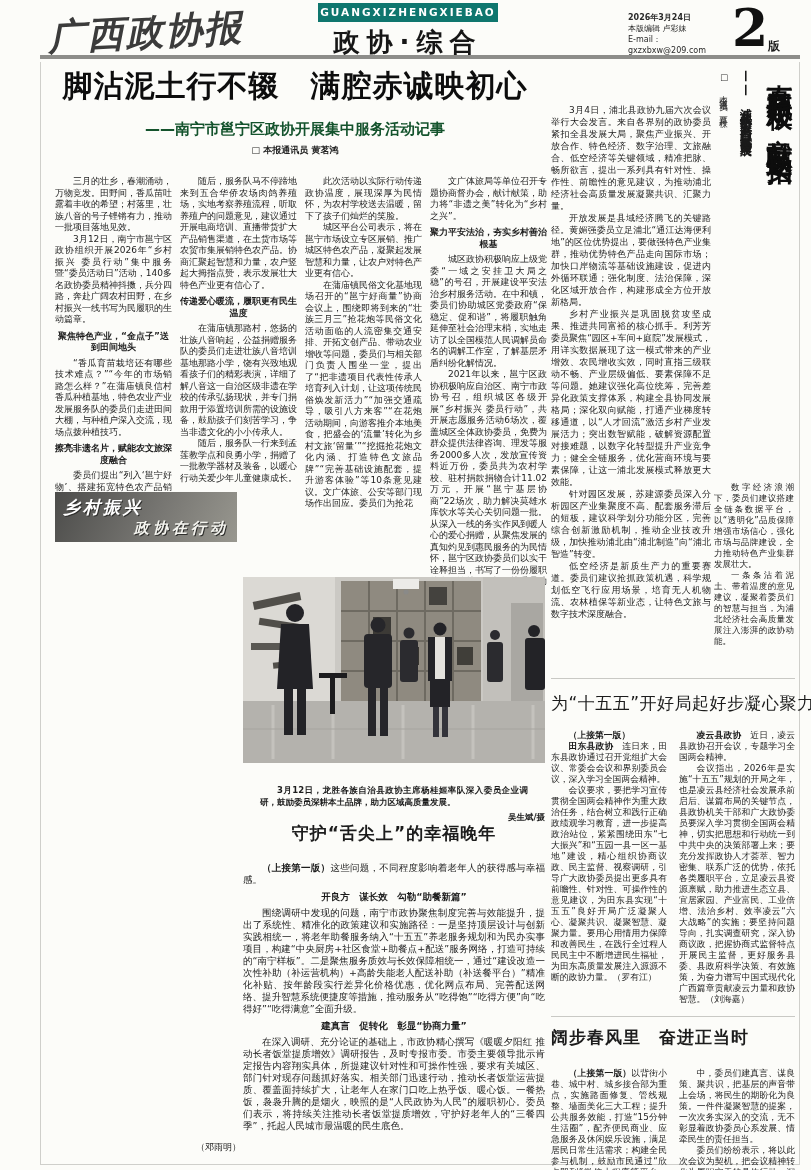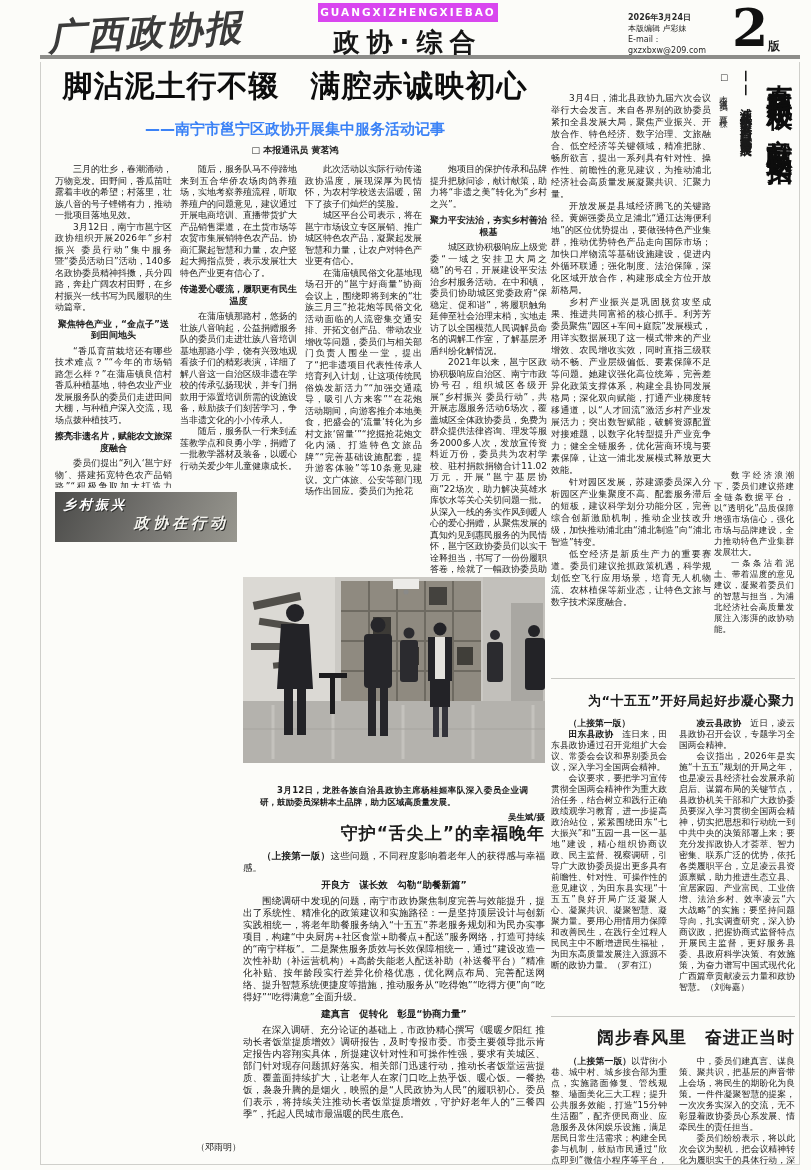--- a/index.html
+++ b/index.html
@@ -2,68 +2,68 @@
 <html><head>
 <meta charset="utf-8">
 <style>
   html,body{margin:0;padding:0;background:#e9e9e6;}
   .page{position:relative;width:811px;height:1170px;margin:0 auto;background:#fcfcf9;
         font-family:"DejaVu Sans",sans-serif;color:#1c1c1c;overflow:hidden;}
   .abs{position:absolute;}
   
   .masthead{font-family:"DejaVu Serif",serif;font-style:italic;font-weight:700;
             font-size:37px;color:#3b3b3b;transform:rotate(-3deg);letter-spacing:2px;white-space:nowrap;}
-  .en-box{background:#d946ef;color:#fff;font-size:10.5px;font-weight:700;letter-spacing:2px;
+  .en-box{background:#0f766e;color:#fff;font-size:10.5px;font-weight:700;letter-spacing:2px;
           text-align:center;line-height:19px;height:19px;}
   .section-title{font-size:26px;font-weight:900;letter-spacing:7px;text-align:center;color:#161616;}
   .hinfo{font-size:8px;line-height:11px;color:#2a2a2a;}
   .hinfo .d{font-weight:700;}
   .pagenum{font-family:"DejaVu Serif",serif;font-size:52px;font-weight:700;line-height:52px;color:#111;}
   .pageword{font-size:12px;font-weight:700;}
   .toprule{background:#8d8d8a;}
   .frame{background:#cfcfcb;}
   
-  .col{overflow:hidden;text-align:justify;}
+  .col{overflow:hidden;text-align:justify;margin-top:12px;}
   .col p{margin:0;text-indent:2em;text-align:justify;}
   .col p b{font-weight:700;}
   .col .sh{font-weight:700;text-align:center;text-indent:0;margin:5px 0 4px 0;}
   
   .a1-headline{font-size:30px;font-weight:900;text-align:center;letter-spacing:1px;color:#0d0d0d;white-space:nowrap;}
-  .a1-subtitle{font-size:15px;font-weight:700;text-align:center;color:#3b82f6;}
+  .a1-subtitle{font-size:15px;font-weight:700;text-align:center;color:#14532d;}
   .a1-byline{font-size:9px;text-align:center;color:#222;font-weight:bold;}
   .a1col{width:117px;font-size:9px;line-height:11.5px;}
   
   .pbcol1{width:160px;font-size:9px;line-height:12px;}
   .pbcol2{width:80px;font-size:8.5px;line-height:11px;}
   .vblock{writing-mode:vertical-rl;}
   .pb-title{display:block;font-size:26px;font-weight:900;letter-spacing:4px;color:#0d0d0d;}
   .pb-sub{display:block;font-size:12px;font-weight:700;letter-spacing:2px;margin:6px 9px 0 7px;color:#1a1a1a;}
   .pb-by{display:block;font-size:8.5px;letter-spacing:2px;color:#333;padding-top:8px;}
   
   .banner{background:linear-gradient(115deg,#4c4c4a,#777672 55%,#98978f);color:#fff;padding:4px 8px;box-sizing:border-box;}
-  .banner .l1{font-size:13px;font-weight:900;font-style:italic;letter-spacing:3px;text-shadow:1px 1px 0 #2e2e2c;}
+  .banner .l1{font-size:17px;font-weight:900;font-style:italic;letter-spacing:3px;text-shadow:1px 1px 0 #2e2e2c;}
   .banner .l2{font-family:"DejaVu Serif",serif;font-size:15px;font-style:italic;font-weight:700;
               letter-spacing:4px;text-align:right;color:#f4f4ef;text-shadow:1px 1px 0 #2e2e2c;}
   
   .lipu{font-size:9px;line-height:11.5px;}
   .lp-head{float:left;writing-mode:vertical-rl;height:252px;margin:6px 8px 6px 0;}
   .lp-label{display:block;font-size:10px;font-weight:700;letter-spacing:2px;color:#222;padding-left:5px;}
   .lp-title{display:block;font-size:22px;font-weight:900;line-height:29px;letter-spacing:4px;color:#0d0d0d;}
   .lp-sign{position:absolute;right:2px;bottom:2px;background:#fcfcf9;font-size:9px;padding-left:6px;}
   
   .photo{display:block;background:#c7c5c0;}
   .caption{font-size:8.5px;font-weight:700;line-height:11.5px;text-align:justify;position:relative;}
   .caption p{margin:17px;text-indent:2em;}
   .credit{position:absolute;right:0;bottom:0;background:#fcfcf9;padding-left:8px;font-weight:700;}
   
-  .sh-headline{font-size:17px;font-weight:900;text-align:right;letter-spacing:1px;}
+  .sh-headline{font-size:17px;font-weight:900;text-align:center;letter-spacing:1px;}
   .shbody{font-size:9.5px;line-height:12px;}
   
-  .sw-headline{font-size:13px;font-weight:700;text-align:right;letter-spacing:0.5px;white-space:nowrap;}
-  .kb-headline{font-size:17px;font-weight:900;text-align:right;letter-spacing:1px;white-space:nowrap;}
+  .sw-headline{font-size:17px;font-weight:400;text-align:left;letter-spacing:0.5px;white-space:nowrap;}
+  .kb-headline{font-size:17px;font-weight:900;text-align:left;letter-spacing:1px;white-space:nowrap;}
   .dualcol{width:116px;font-size:8.8px;line-height:11px;}
   .rule-thin{background:#c9c9c5;height:1px;}
 </style>
 </head>
 <body>
 
 <div class="page">
 
   <div class="abs frame" style="left:40px;top:62px;width:1px;height:1102px"></div>
   <div class="abs frame" style="left:799px;top:62px;width:1px;height:1102px"></div>
@@ -97,21 +97,21 @@
       <div class="sh">传递爱心暖流，履职更有民生温度</div>
       <p>在蒲庙镇那路村，悠扬的壮族八音响起，公益捐赠服务队的委员们走进壮族八音培训基地那路小学，饶有兴致地观看孩子们的精彩表演，详细了解八音这一自治区级非遗在学校的传承弘扬现状，并专门捐款用于添置培训所需的设施设备，鼓励孩子们刻苦学习，争当非遗文化的小小传承人。</p>
       <p>随后，服务队一行来到孟莲教学点和良勇小学，捐赠了一批教学器材及装备，以暖心行动关爱少年儿童健康成长。</p>
     </div>
   <div class="abs col a1col" style="left:305px;top:164px;height:410px">
       <p>此次活动以实际行动传递政协温度，展现深厚为民情怀，为农村学校送去温暖，留下了孩子们灿烂的笑脸。</p>
       <p>城区平台公司表示，将在邕宁市场设立专区展销、推广城区特色农产品，凝聚起发展智慧和力量，让农户对特色产业更有信心。</p>
       <p>在蒲庙镇民俗文化基地现场召开的“邕宁好商量”协商会议上，围绕即将到来的“壮族三月三”抢花炮等民俗文化活动面临的人流密集交通安排、开拓文创产品、带动农业增收等问题，委员们与相关部门负责人围坐一堂，提出了“把非遗项目代表性传承人培育列入计划，让这项传统民俗焕发新活力”“加强交通疏导，吸引八方来客”“在花炮活动期间，向游客推介本地美食，把盛会的‘流量’转化为乡村文旅‘留量’”“挖掘抢花炮文化内涵、打造特色文旅品牌”“完善基础设施配套，提升游客体验”等10条意见建议。文广体旅、公安等部门现场作出回应。委员们为抢花</p>
     </div>
   <div class="abs col a1col" style="left:430px;top:164px;height:410px">
-      <p>炮项目的保护传承和品牌提升把脉问诊，献计献策，助力将“非遗之美”转化为“乡村之兴”。</p>
+      <p>文广体旅局等单位召开专题协商督办会，献计献策，助力将“非遗之美”转化为“乡村之兴”。</p>
       <div class="sh">聚力平安法治，夯实乡村善治根基</div>
       <p>城区政协积极响应上级党委“一域之安挂卫大局之稳”的号召，开展建设平安法治乡村服务活动。在中和镇，委员们协助城区党委政府“保稳定、促和谐”，将履职触角延伸至社会治理末梢，实地走访了以全国模范人民调解员命名的调解工作室，了解基层矛盾纠纷化解情况。</p>
       <p>2021年以来，邕宁区政协积极响应自治区、南宁市政协号召，组织城区各级开展“乡村振兴 委员行动”，共开展志愿服务活动6场次，覆盖城区全体政协委员，免费为群众提供法律咨询、理发等服务2000多人次，发放宣传资料近万份，委员共为农村学校、驻村捐款捐物合计11.02万元，开展“邕宁基层协商”22场次，助力解决莫雄水库饮水等关心关切问题一批。从深入一线的务实作风到暖人心的爱心捐赠，从聚焦发展的真知灼见到惠民服务的为民情怀，邕宁区政协委员们以实干诠释担当，书写了一份份履职答卷，绘就了一幅政协委员助力乡村振兴的动人画卷。</p>
     </div>
 
   <div class="abs col pbcol1" style="left:551px;top:92px;height:570px">
       <p>3月4日，浦北县政协九届六次会议举行大会发言。来自各界别的政协委员紧扣全县发展大局，聚焦产业振兴、开放合作、特色经济、数字治理、文旅融合、低空经济等关键领域，精准把脉、畅所欲言，提出一系列具有针对性、操作性、前瞻性的意见建议，为推动浦北经济社会高质量发展凝聚共识、汇聚力量。</p>
       <p>开放发展是县域经济腾飞的关键路径。黄媚强委员立足浦北“通江达海便利地”的区位优势提出，要做强特色产业集群，推动优势特色产品走向国际市场；加快口岸物流等基础设施建设，促进内外循环联通；强化制度、法治保障，深化区域开放合作，构建形成全方位开放新格局。</p>
       <p>乡村产业振兴是巩固脱贫攻坚成果、推进共同富裕的核心抓手。利芳芳委员聚焦“园区+车间+庭院”发展模式，用详实数据展现了这一模式带来的产业增效、农民增收实效，同时直指三级联动不畅、产业层级偏低、要素保障不足等问题。她建议强化高位统筹，完善差异化政策支撑体系，构建全县协同发展格局；深化双向赋能，打通产业梯度转移通道，以“人才回流”激活乡村产业发展活力；突出数智赋能，破解资源配置对接难题，以数字化转型提升产业竞争力；健全全链服务，优化营商环境与要素保障，让这一浦北发展模式释放更大效能。</p>
       <p>针对园区发展，苏建源委员深入分析园区产业集聚度不高、配套服务滞后的短板，建议科学划分功能分区，完善综合创新激励机制，推动企业技改升级，加快推动浦北由“浦北制造”向“浦北智造”转变。</p>

